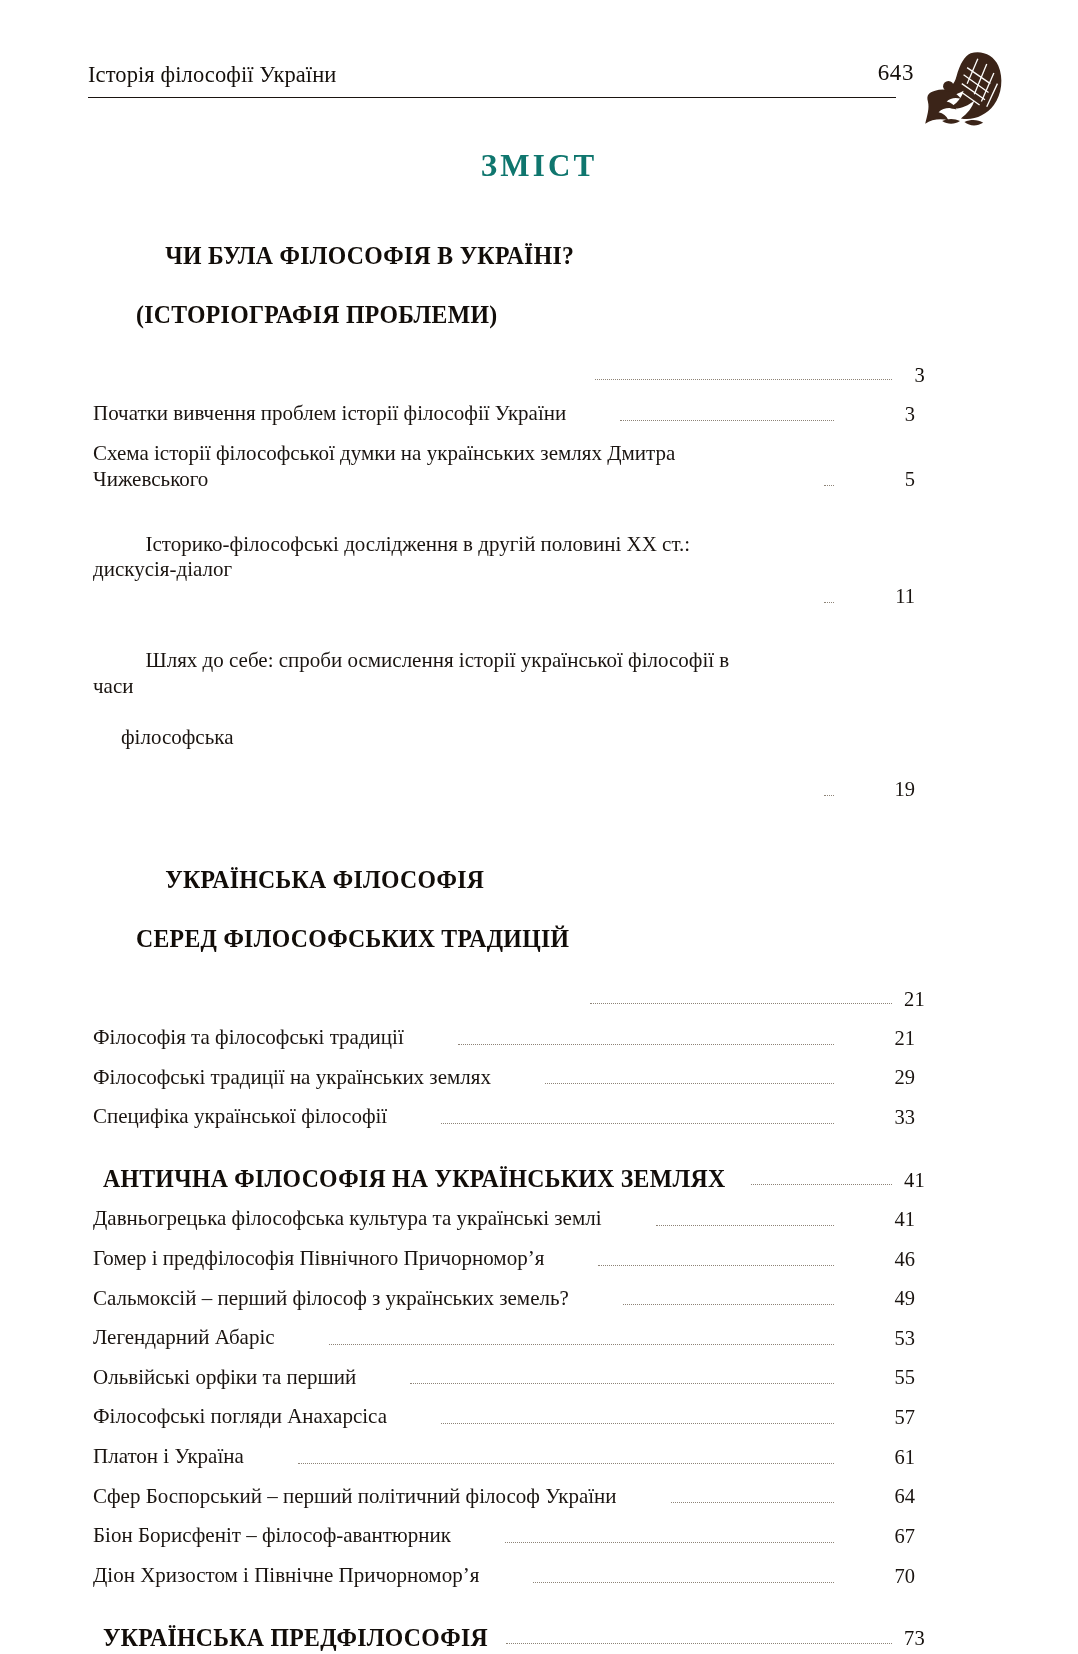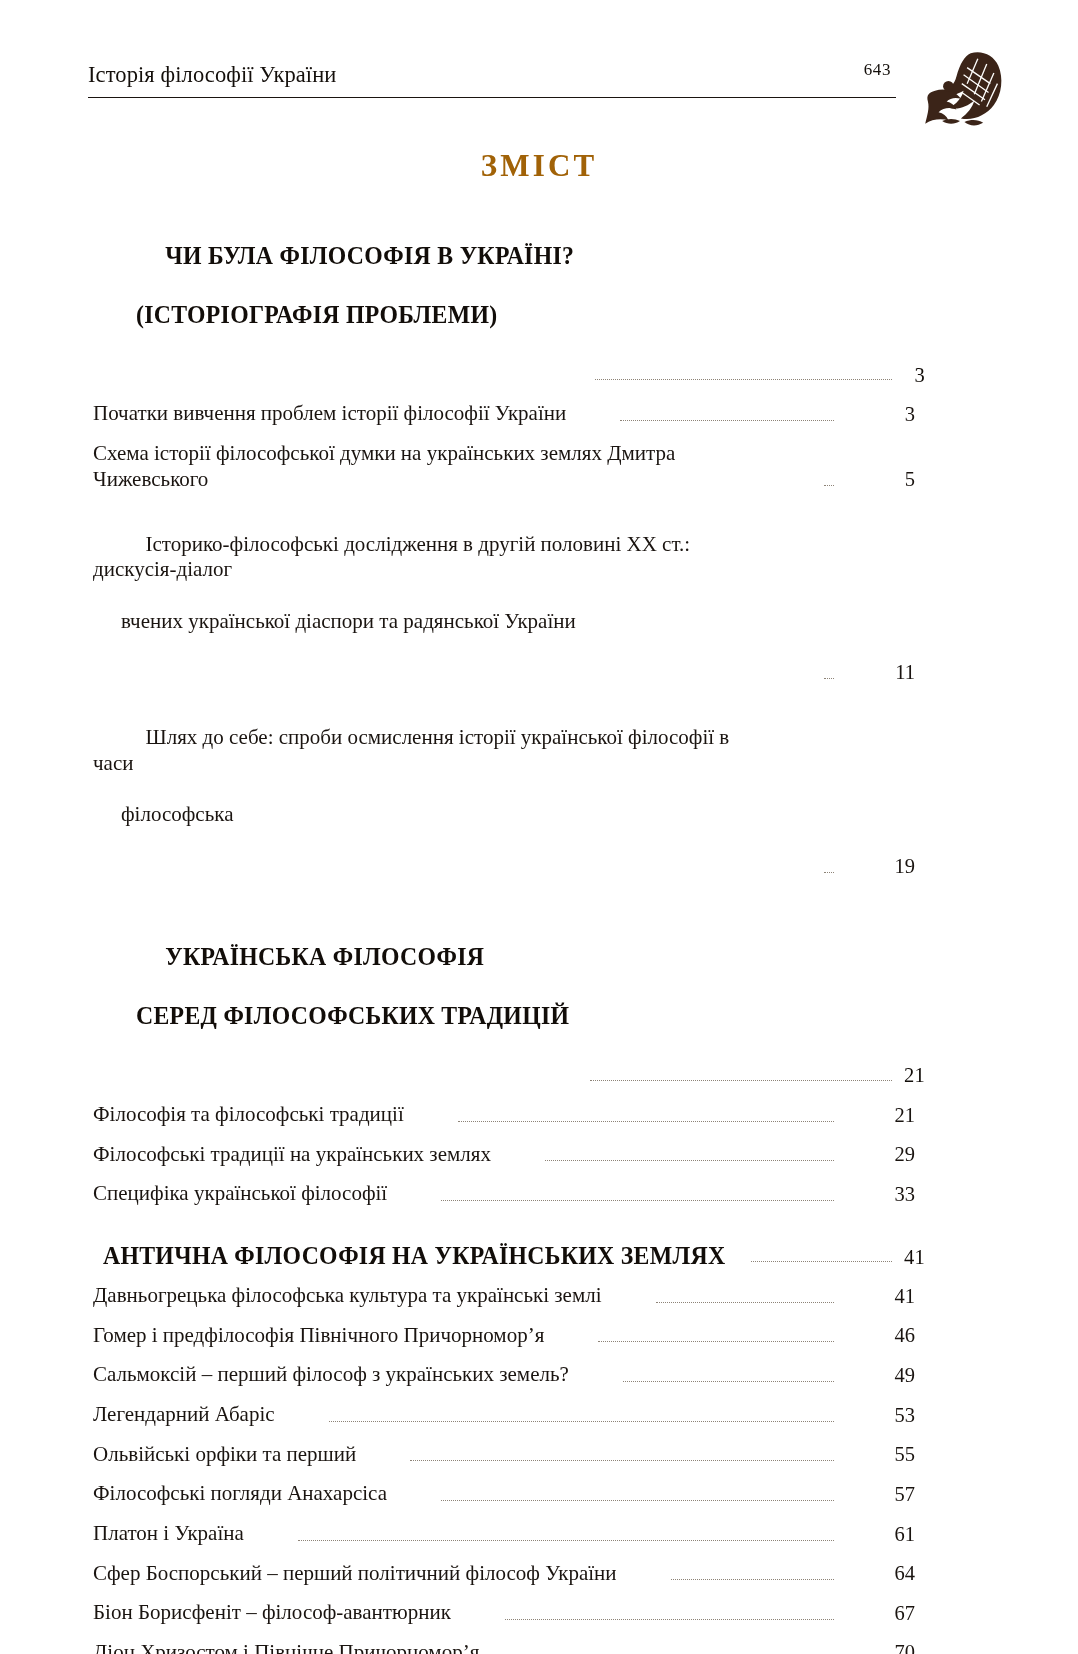--- a/index.html
+++ b/index.html
@@ -45,23 +45,23 @@
   .running-head-rule {
     position: absolute;
     left: 0;
     right: 94px;
     top: 35px;
     height: 1px;
     background: #1a1410;
   }
   .running-head-pageno {
     position: absolute;
-    right: 99px;
+    right: 76px;
     top: -2px;
-    font-size: 17px;
+    font-size: 23px;
     color: #140f0b;
     letter-spacing: 0.6px;
   }
   .header-ornament {
     position: absolute;
     right: -16px;
     top: -14px;
     width: 92px;
     height: 82px;
   }
@@ -69,21 +69,21 @@
   
   .doc-title {
     position: absolute;
     top: 148px;
     left: 0;
     width: 100%;
     text-align: center;
     font-size: 31px;
     font-weight: bold;
     letter-spacing: 3.2px;
-    color: #a16207;
+    color: #0f766e;
   }
 
   
   .toc {
     position: absolute;
     top: 212px;
     left: 88px;
     width: 822px;
   }
 
@@ -222,21 +222,20 @@
 
       <div class="entry level2">
         <span class="entry-text">Схема історії філософської думки на українських землях Дмитра Чижевського</span>
         <span class="entry-leader"></span>
         <span class="entry-page">5</span>
       </div>
 
       <div class="entry level2">
         <span class="entry-text sub-lines">
           <span class="ln1">Історико-філософські дослідження в другій половині ХХ ст.: дискусія-діалог</span>
-          <span class="ln2">вчених української діаспори та радянської України</span>
         </span>
         <span class="entry-leader"></span>
         <span class="entry-page">11</span>
       </div>
 
       <div class="entry level2">
         <span class="entry-text sub-lines">
           <span class="ln1">Шлях до себе: спроби осмислення історії української філософії в часи</span>
           <span class="ln2">філософська</span>
         </span>

